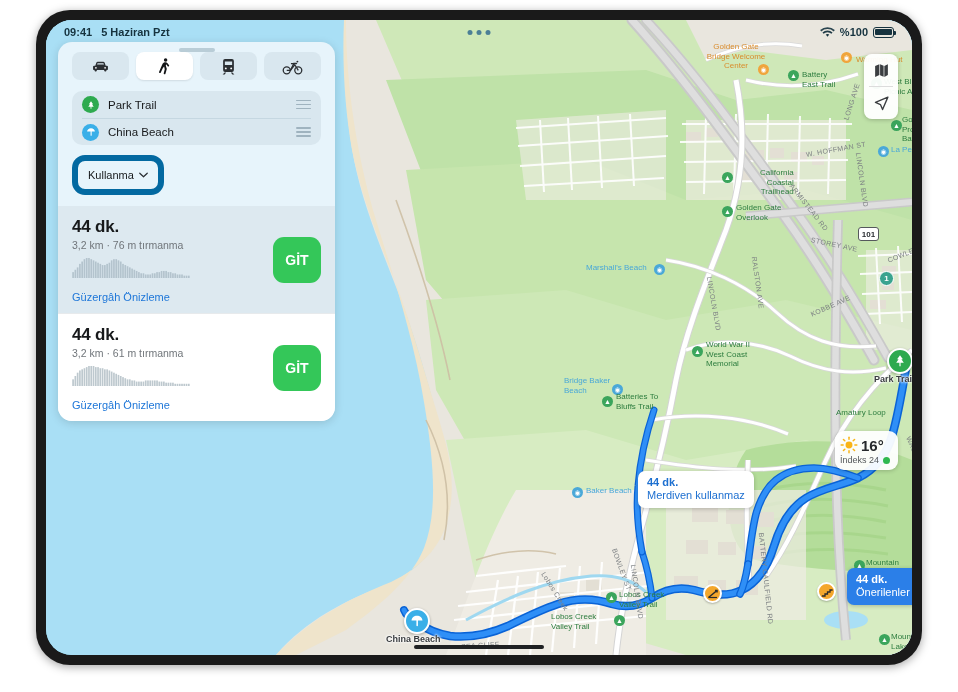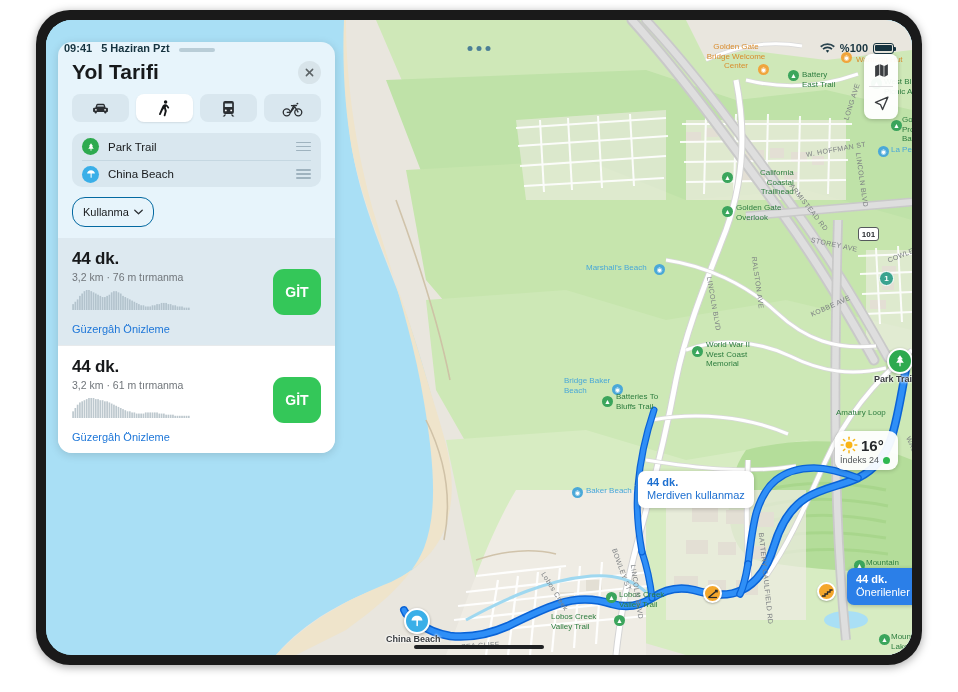--- a/index.html
+++ b/index.html
@@ -23,21 +23,21 @@
   #screen {
     position: relative;
     width: 866px; height: 635px;
     border-radius: 26px;
     overflow: hidden;
     background: #8ed8f2;
   }
 
   
   #status-bar {
-    position: absolute; left: 0; top: 16px;
+    position: absolute; left: 0; top: 0;
     width: 100%; height: 24px;
     display: flex; align-items: center;
     padding: 0 18px;
     font-size: 11px; font-weight: bold; color: #16333f;
     z-index: 40;
   }
   .sb-left { display: flex; gap: 9px; align-items: center; }
   .sb-right { display: flex; gap: 5px; align-items: center; margin-left: auto; }
   .sb-dots { position: absolute; left: 50%; transform: translateX(-50%); display: flex; gap: 4px; }
   .sb-dots i { width: 5px; height: 5px; border-radius: 50%; background: #4c7f96; display: block; }
@@ -186,21 +186,21 @@
   }
   .wp-icon.green { background: #2eaa4f; }
   .wp-icon.blue  { background: #3aafe8; }
   .wp-name { font-size: 11.5px; color: #17191b; }
   .wp-handle { margin-left: auto; display: flex; flex-direction: column; gap: 2.5px; }
   .wp-handle i { display: block; width: 15px; height: 1.6px; background: #9fb3bf; border-radius: 1px; }
 
   .avoid-wrap { padding: 10px 14px 11px; }
   .avoid-chip {
     display: inline-flex; align-items: center; gap: 5px;
-    border: 1px solid #0369a1; border-radius: 13px;
+    border: 6px solid #0369a1; border-radius: 13px;
     padding: 8px 10px; font-size: 11px; color: #17191b;
     background: transparent; cursor: pointer;
   }
 
   .routes { background: #ffffff; }
   .route-card { padding: 11px 14px 10px; position: relative; display: flex; }
   .route-card.selected { background: #dde9f0; }
   .route-card + .route-card { border-top: 1px solid #e7eaec; }
   .rc-main { flex: 1; min-width: 0; }
   .rc-time { font-size: 17px; font-weight: bold; color: #17191b; letter-spacing: -.2px; }
@@ -611,29 +611,20 @@
         <span>%100</span>
         <span class="battery">
             <i></i>
           </span>
       </div>
     </div>
 
     <div id="panel">
       <div class="grabber"></div>
 
-      <div class="panel-head">
-        <div class="panel-title">Yol Tarifi</div>
-        <div class="close-btn">
-          <svg width="11" height="11" viewBox="0 0 14 14" stroke="#5c6366" stroke-width="1.9" stroke-linecap="round">
-            <path d="M3 3 L11 11"></path>
-              <path d="M11 3 L3 11"></path>
-          </svg>
-        </div>
-      </div>
 
       <div class="modes">
         <div class="mode">
           <svg width="19" height="19" viewBox="0 0 24 24" fill="#2b2f33">
             <path d="M5.4 11 L6.6 7.6 A2.2 2.2 0 0 1 8.7 6.1 H15.3 A2.2 2.2 0 0 1 17.4 7.6 L18.6 11 H20
                      A1.4 1.4 0 0 1 21.4 12.4 V15.4 A1 1 0 0 1 20.4 16.4 H19.6 V17.2
                      A1 1 0 0 1 18.6 18.2 H17.6 A1 1 0 0 1 16.6 17.2 V16.4 H7.4 V17.2
                      A1 1 0 0 1 6.4 18.2 H5.4 A1 1 0 0 1 4.4 17.2 V16.4 H3.6
                      A1 1 0 0 1 2.6 15.4 V12.4 A1.4 1.4 0 0 1 4 11 Z
                      M7.6 9.6 H16.4 L15.7 7.8 H8.3 Z"></path>

